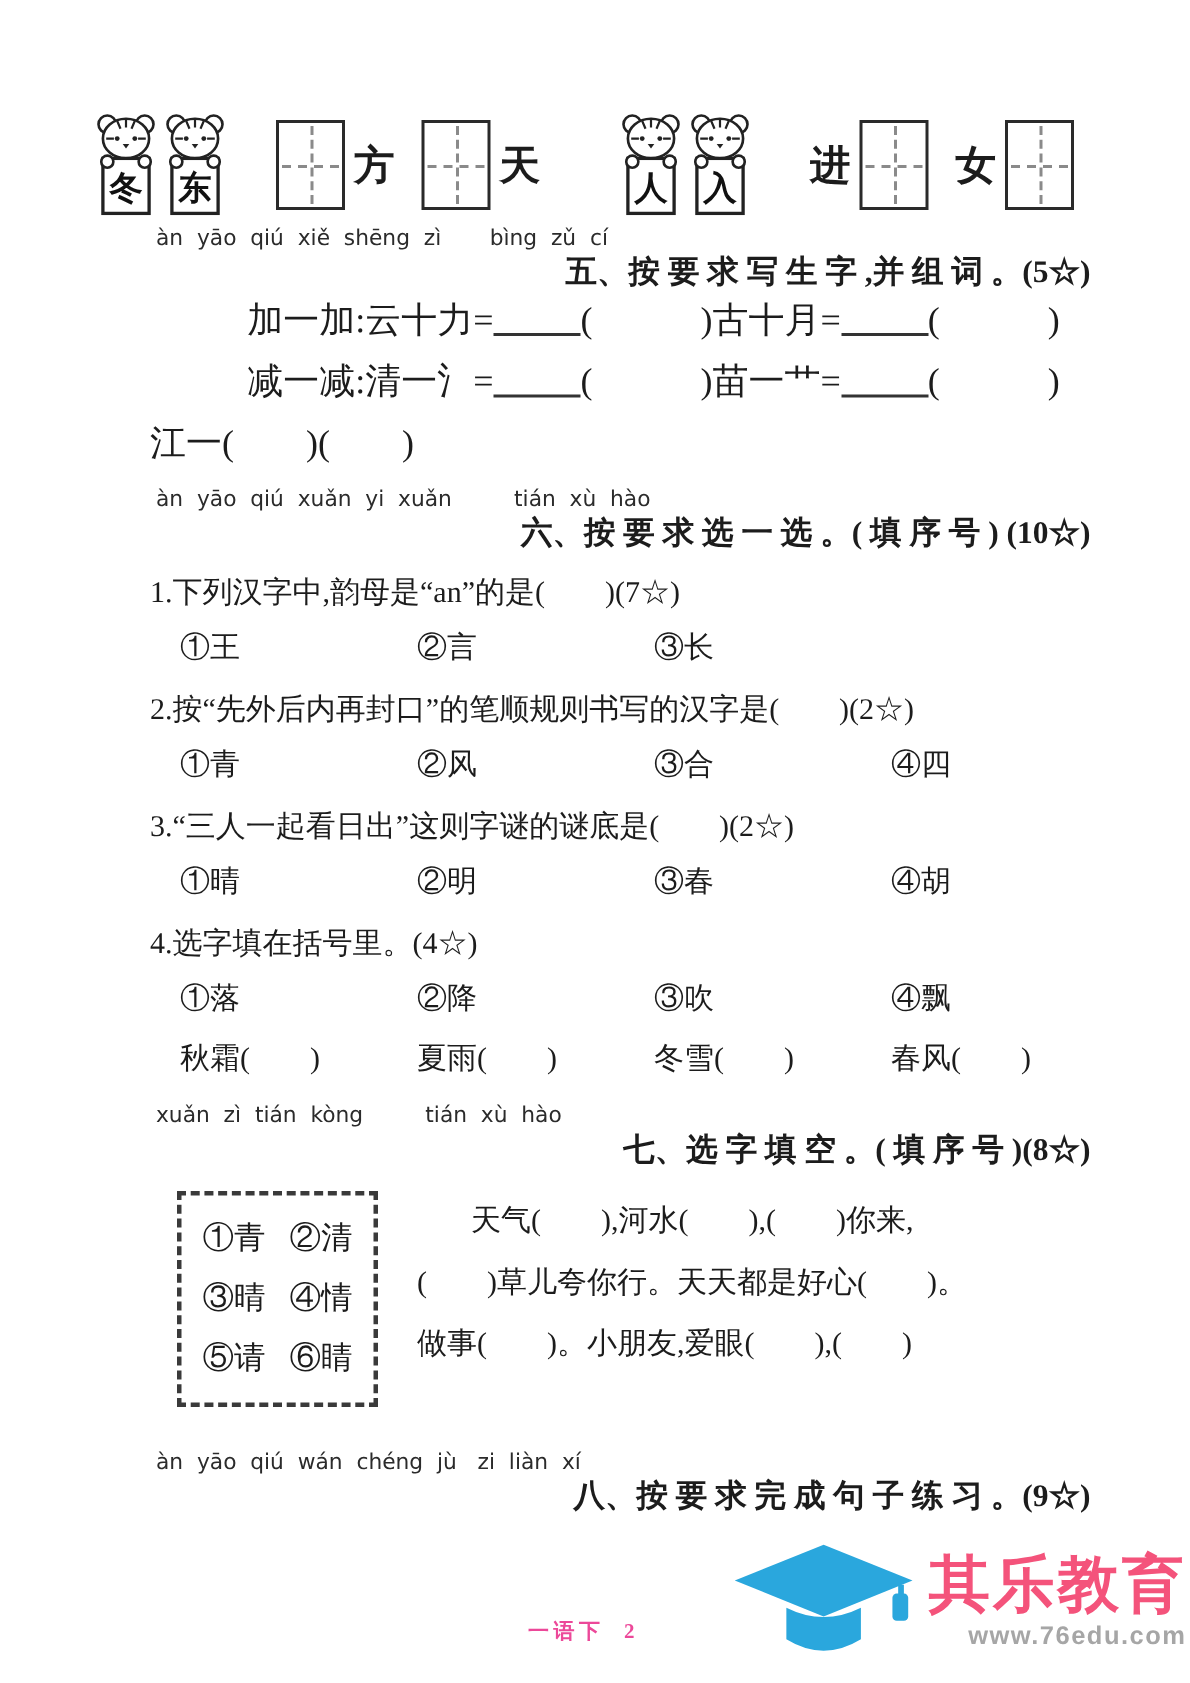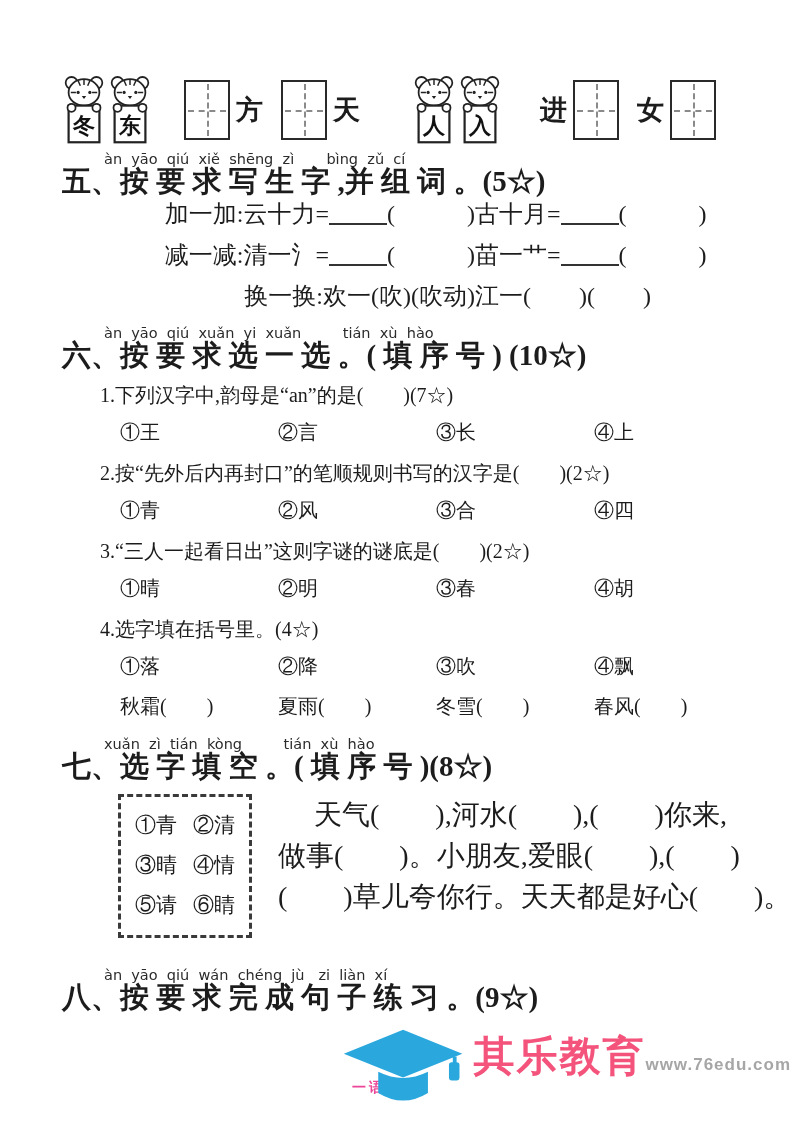--- a/index.html
+++ b/index.html
@@ -18,58 +18,58 @@
   .gridbox { position:relative; width:46px; height:60px; border:2px solid #2a2a2a; background:#fff; flex:0 0 auto; }
   .gridbox::before { content:""; position:absolute; left:50%; top:2px; bottom:2px; border-left:2px dashed #8a8a8a; }
   .gridbox::after  { content:""; position:absolute; top:50%; left:2px; right:2px; border-top:2px dashed #8a8a8a; }
   .bigchar { font-size:27px; font-weight:bold; padding:0 6px; flex:0 0 auto; }
   .sp30 { width:32px; flex:0 0 auto; } .sp46 { width:46px; flex:0 0 auto; } .sp12 { width:12px; flex:0 0 auto; }
 
   .pinyin {
     font-family:"DejaVu Sans","Liberation Sans",sans-serif;
     font-size:14.5px; color:#2b2b2b; white-space:pre; margin-left:42px; line-height:18px;
   }
-  .sec-title { font-size:29px; font-weight:bold; white-space:pre; line-height:27px; margin-bottom:6px; }
+  .sec-title { font-size:21px; font-weight:bold; white-space:pre; line-height:27px; margin-bottom:6px;text-align:right; }
 
   
   .wrow { display:flex; margin:0 0 15px 38px; font-size:24px; line-height:26px;text-align:right; }
   .wrow .lcol { width:375px; flex:0 0 auto; }
   .blank { display:inline-block; width:58px; border-bottom:2px solid #333; height:20px; vertical-align:-3px; }
 
   
   .qtext { font-size:20px; line-height:24px; margin:14px 0 0 38px; white-space:pre-wrap; }
   .options { display:flex; margin:12px 0 16px 58px; font-size:20px; line-height:26px; }
   .options span { width:158px; flex:0 0 auto; }
 
   
   .sec7 { display:flex; margin-top:14px; margin-left:56px; }
   .charbox {
     border:3px dashed #3a3a3a; padding:8px 14px 10px 14px; flex:0 0 auto; background:#fff;
   }
   .charbox .brow { display:flex; font-size:21px; line-height:40px; }
   .charbox .brow span:first-child { margin-right:16px; }
-  .fill-lines { margin-left:26px; font-size:28px; }
+  .fill-lines { margin-left:26px; font-size:20px; }
   .fill-lines div { line-height:41px; white-space:pre; }
   .fill-lines .indent { text-indent:36px; }
 
   
   .emph {
     -webkit-text-emphasis:filled dot #111; -webkit-text-emphasis-position:under right;
     text-emphasis:filled dot #111; text-emphasis-position:under right;
   }
 
   .footer {
     position:absolute; left:352px; bottom:25px;
     font-size:14px; letter-spacing:3px; color:#ec4899; font-weight:bold; white-space:pre;
   }
 
   
   .logo { position:absolute; right:2px; bottom:10px; display:flex; align-items:flex-start; }
   .logo-cap { width:132px; height:86px; flex:0 0 auto; }
-  .logo-text { display:flex; flex-direction:row; align-items:flex-end; margin-left:2px; margin-top:8px; }
+  .logo-text { display:flex; flex-direction:column; align-items:flex-end; margin-left:2px; margin-top:8px; }
   .logo-name {
     font-family:"Liberation Sans","DejaVu Sans",sans-serif;
     font-size:41px; font-weight:bold; letter-spacing:2px; line-height:44px;
   }
   .logo-url {
     font-family:"Liberation Sans","DejaVu Sans",sans-serif;
     font-size:17px; font-weight:bold; line-height:26px; letter-spacing:1px;
   }
 </style>
 </head>
@@ -158,33 +158,31 @@
     <div class="sec-title">五、按 要 求 写 生 字 ,并 组 词 。(5☆)</div>
     <div class="wrow">
       <div class="lcol"><span>加一加:云十力=</span><span class="blank"></span><span>(　　　)</span></div>
       <div><span>古十月=</span><span class="blank"></span><span>(　　　)</span></div>
     </div>
     <div class="wrow">
       <div class="lcol"><span>减一减:清一氵=</span><span class="blank"></span><span>(　　　)</span></div>
       <div><span>苗一艹=</span><span class="blank"></span><span>(　　　)</span></div>
     </div>
     <div class="wrow">
-      <div class="lcol"><span>换一换:欢一(吹)(吹动)</span></div>
       <div><span>江一(　　)(　　)</span></div>
     </div>
 
     <div class="pinyin">àn  yāo  qiú  xuǎn  yi  xuǎn         tián  xù  hào</div>
     <div class="sec-title">六、按 要 求 选 一 选 。( 填 序 号 ) (10☆)</div>
 
     <div class="qtext">1.下列汉字中,韵母是“an”的是(　　)(7☆)</div>
     <div class="options">
       <span>①王</span>
       <span>②言</span>
       <span>③长</span>
-      <span>④上</span>
     </div>
 
     <div class="qtext">2.按“先外后内再封口”的笔顺规则书写的汉字是(　　)(2☆)</div>
     <div class="options">
       <span>①青</span>
       <span>②风</span>
       <span>③合</span>
       <span>④四</span>
     </div>
 
@@ -222,22 +220,22 @@
             <span>③晴</span>
             <span>④情</span>
           </div>
         <div class="brow">
             <span>⑤请</span>
             <span>⑥睛</span>
           </div>
       </div>
       <div class="fill-lines">
         <div class="indent">天气(　　),河水(　　),(　　)你来,</div>
+        <div>(　　)草儿夸你行。天天都是好心(　　)。</div>
         <div>做事(　　)。小朋友,爱眼(　　),(　　)</div>
-        <div>(　　)草儿夸你行。天天都是好心(　　)。</div>
       </div>
     </div>
 
     <div class="pinyin" style="margin-top:28px;">àn  yāo  qiú  wán  chéng  jù   zi  liàn  xí</div>
     <div class="sec-title">八、按 要 求 完 成 句 子 练 习 。(9☆)</div>
 
   </div>
 
   <div class="footer">一语下  2</div>
 

